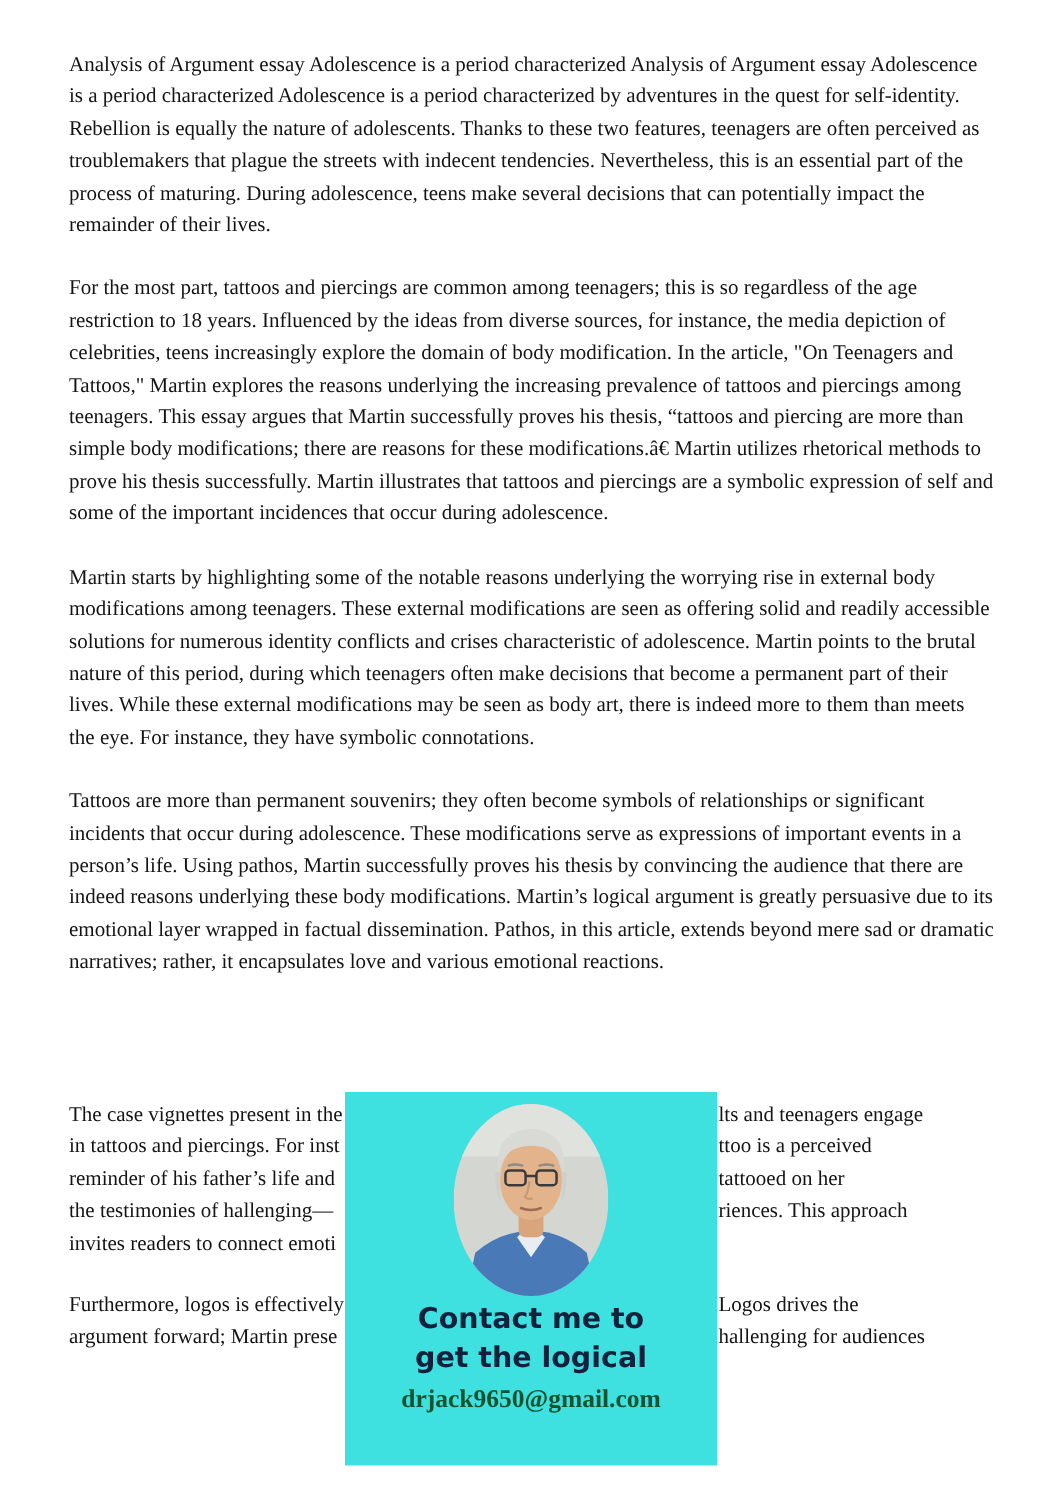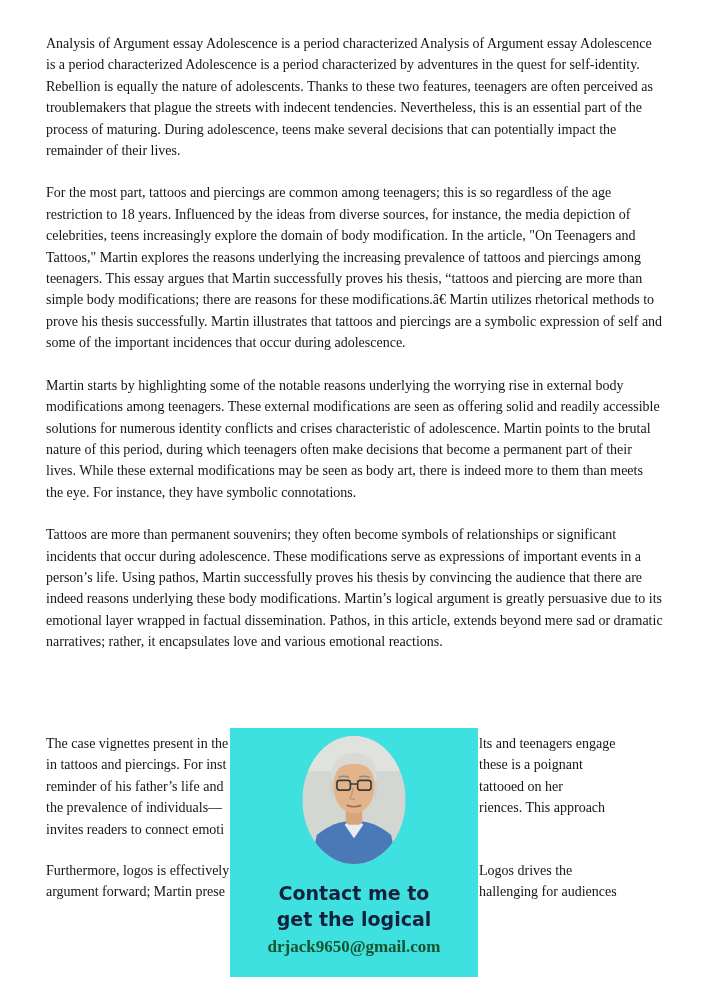--- a/index.html
+++ b/index.html
@@ -53,21 +53,21 @@
     height: 128px;
     margin: 8px auto 0 auto;
   }
   .contact-line {
     font-family: "DejaVu Sans", sans-serif;
     font-weight: 700;
     font-size: 19px;
     line-height: 26px;
     color: #14213d;
   }
-  .contact-block { margin-top: 16px; }
+  .contact-block { margin-top: 2px; }
   .email-line {
     font-family: "Liberation Serif", serif;
     font-weight: 700;
     font-size: 17px;
     line-height: 24px;
     color: #14532d;
     margin-top: 3px;
   }
 </style>
 </head>
@@ -80,28 +80,28 @@
   <p>Tattoos are more than permanent souvenirs; they often become symbols of relationships or significant incidents that occur during adolescence. These modifications serve as expressions of important events in a person’s life. Using pathos, Martin successfully proves his thesis by convincing the audience that there are indeed reasons underlying these body modifications. Martin’s logical argument is greatly persuasive due to its emotional layer wrapped in factual dissemination. Pathos, in this article, extends beyond mere sad or dramatic narratives; rather, it encapsulates love and various emotional reactions.</p>
 </div>
 
 <div class="fragments">
   <div class="frag-line">
     <span class="frag-left">The case vignettes present in the</span>
     <span class="frag-right">lts and teenagers engage</span>
   </div>
   <div class="frag-line">
     <span class="frag-left">in tattoos and piercings. For inst</span>
-    <span class="frag-right">these is a poignant</span>
+    <span class="frag-right">ttoo is a perceived</span>
   </div>
   <div class="frag-line">
     <span class="frag-left">reminder of his father’s life and</span>
     <span class="frag-right">tattooed on her</span>
   </div>
   <div class="frag-line">
-    <span class="frag-left">the prevalence of individuals—</span>
+    <span class="frag-left">the testimonies of hallenging—</span>
     <span class="frag-right">riences. This approach</span>
   </div>
   <div class="frag-line">
     <span class="frag-left">invites readers to connect emoti</span>
     <span class="frag-right"></span>
   </div>
 
   <div class="frag-gap"></div>
 
   <div class="frag-line">

